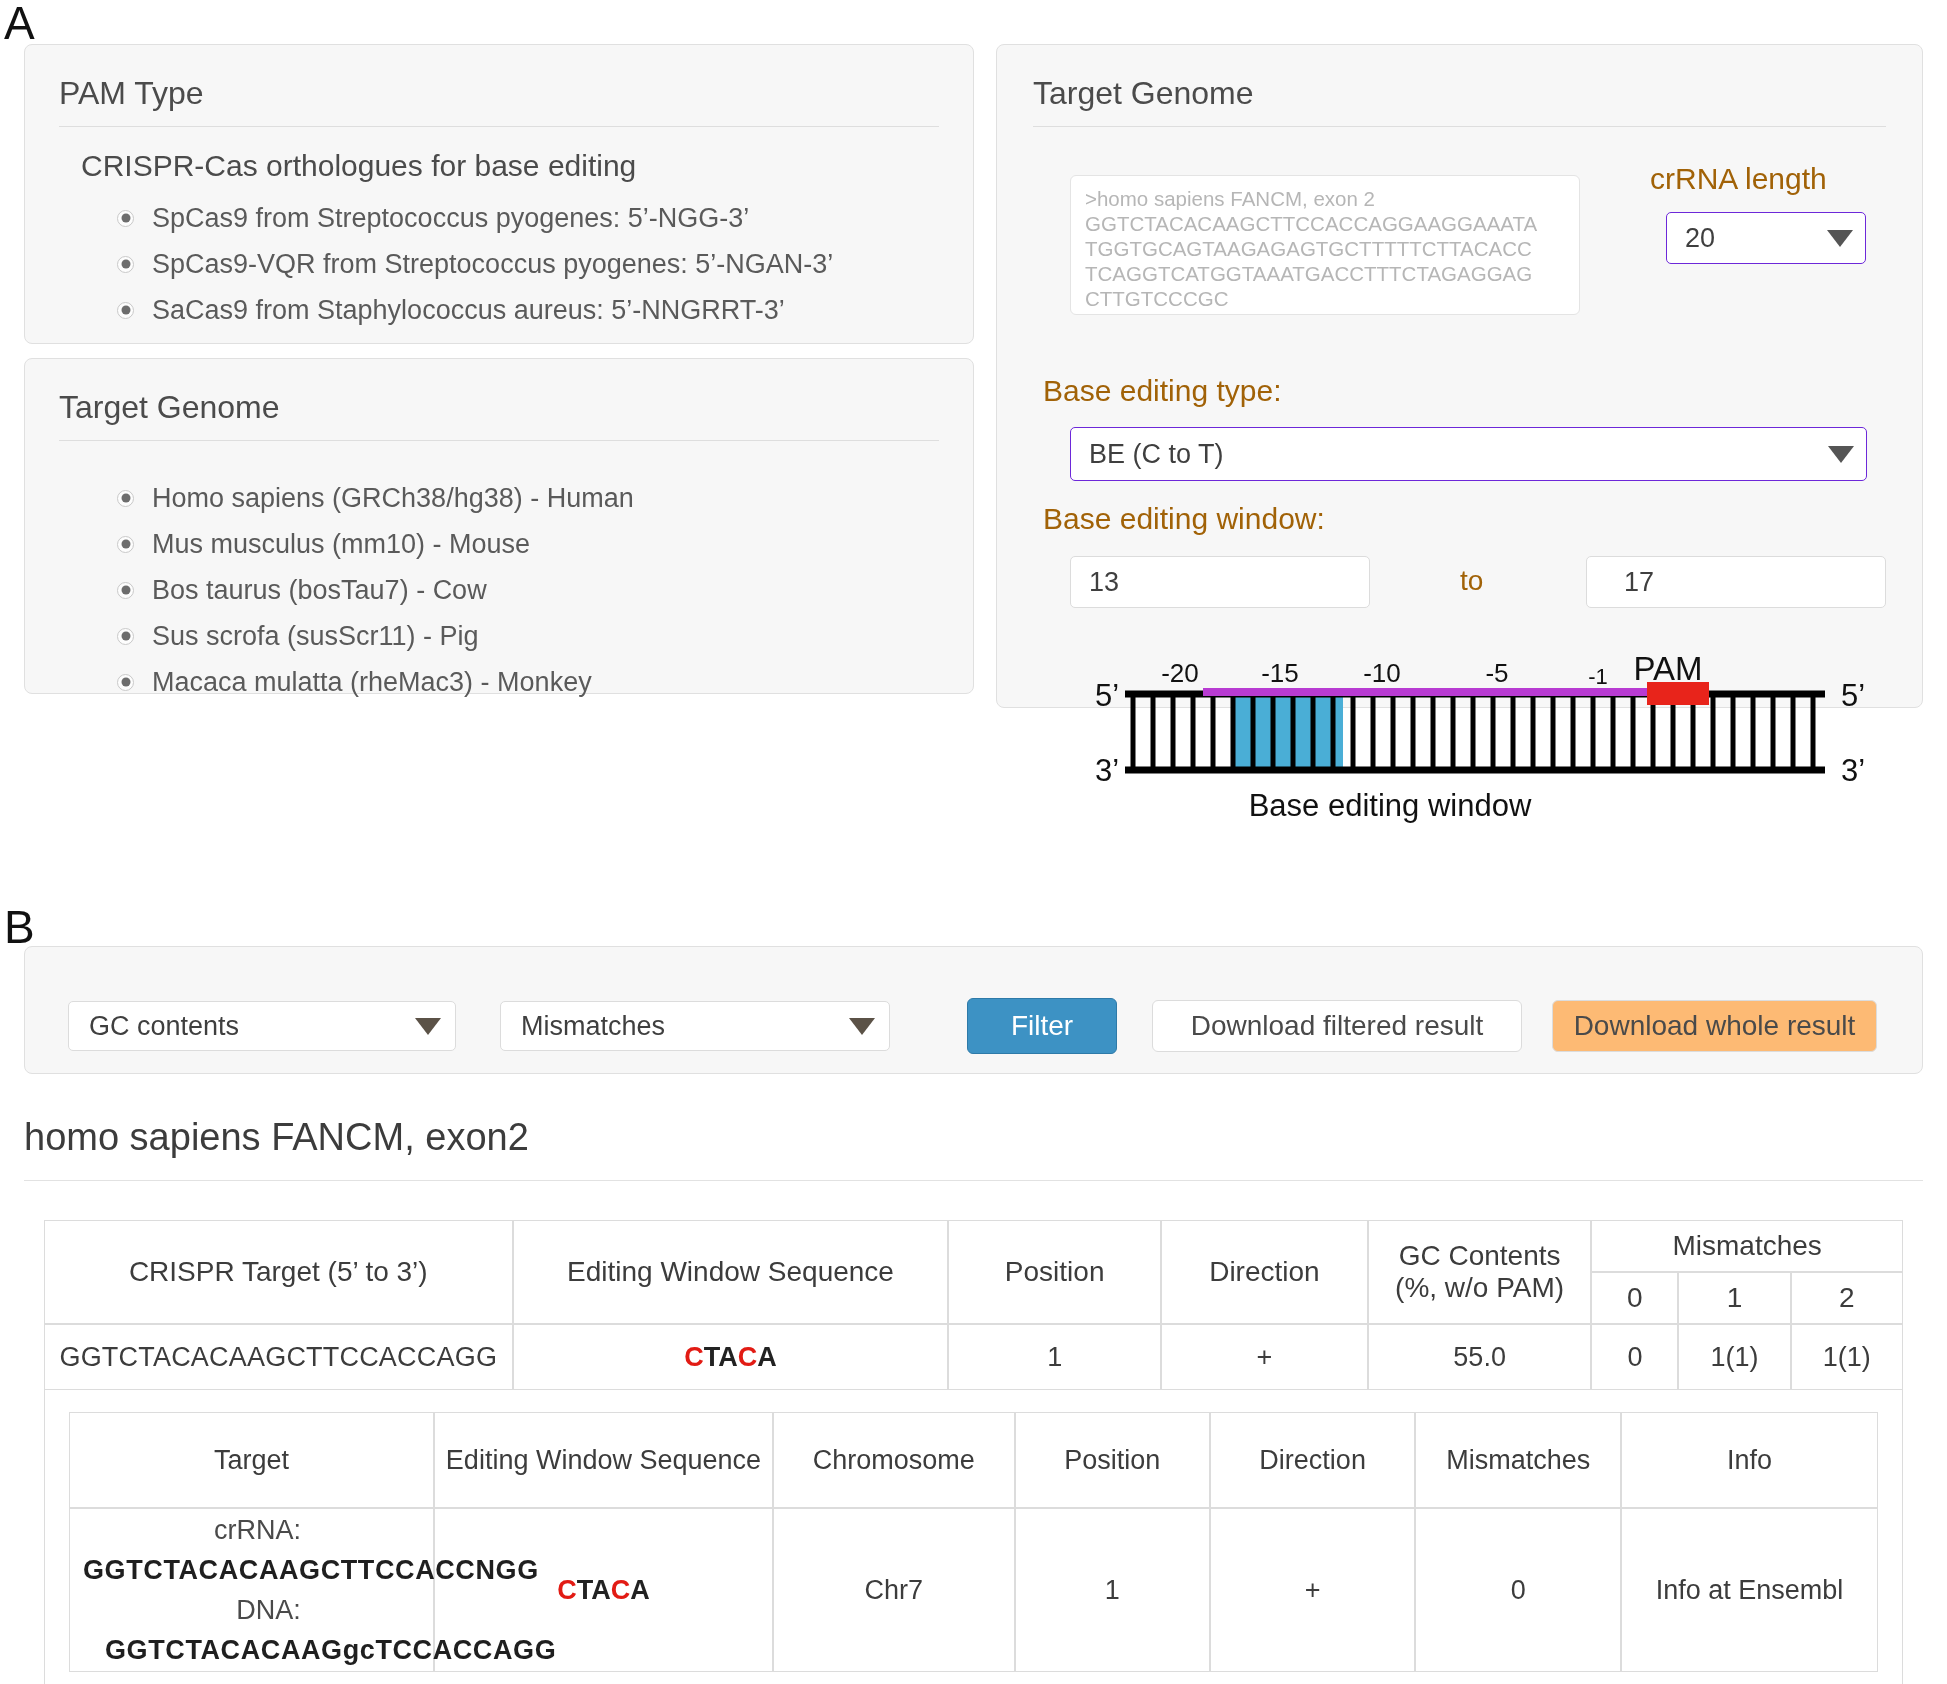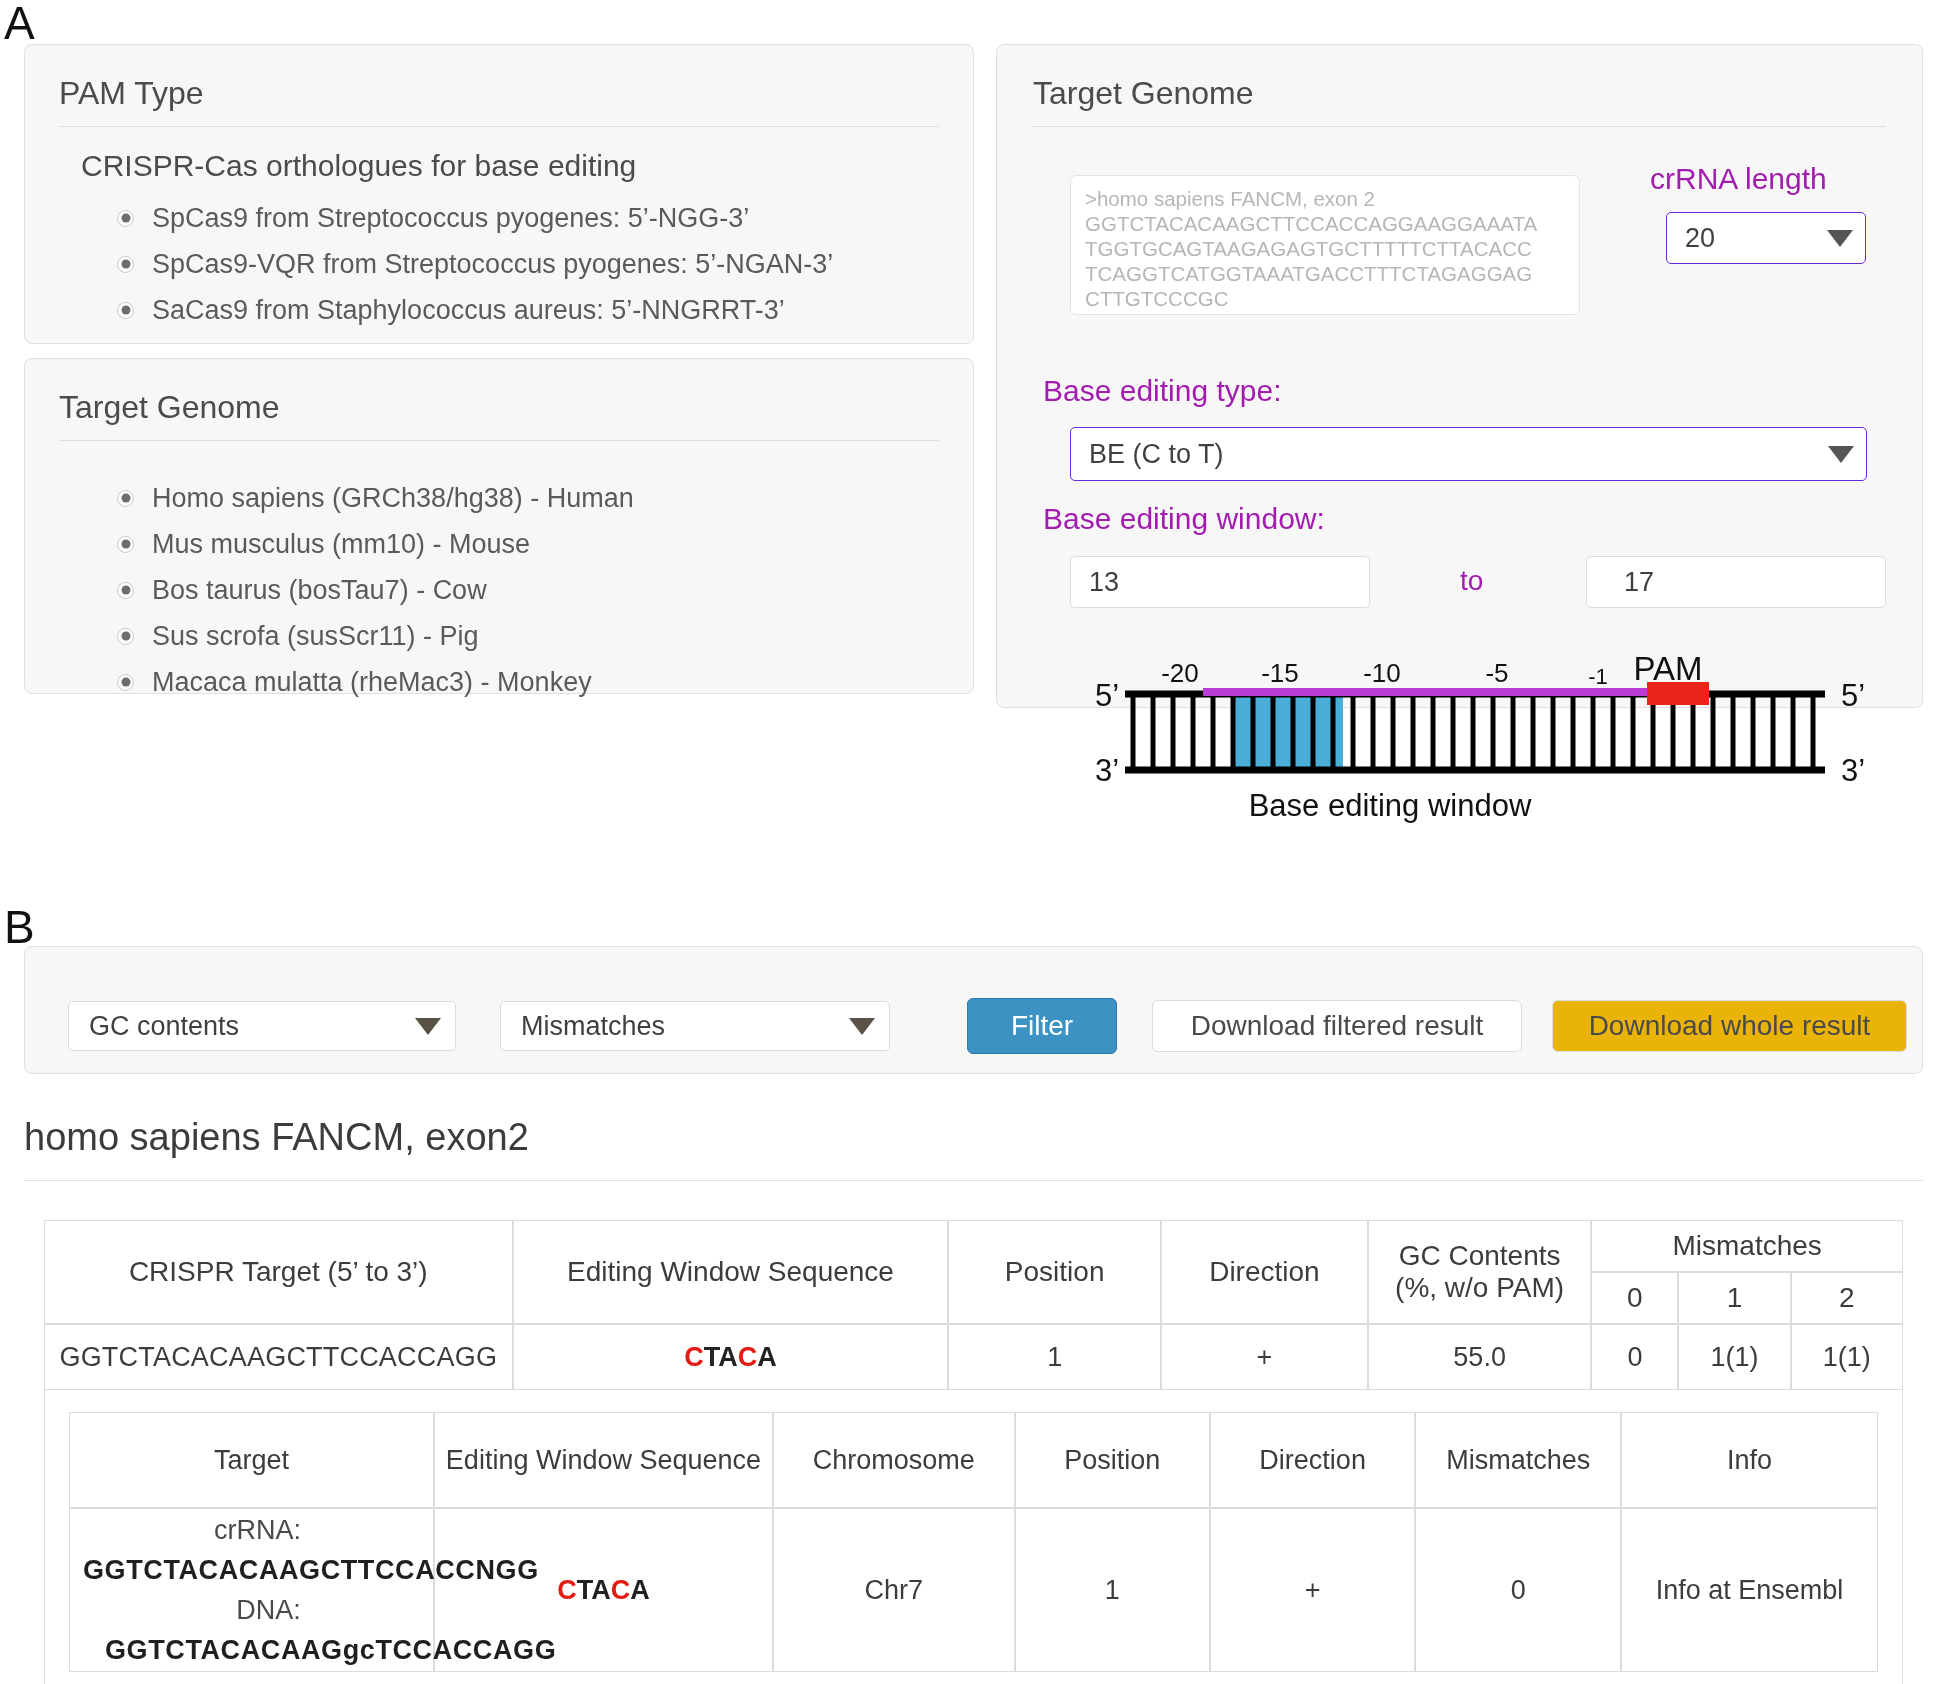--- a/index.html
+++ b/index.html
@@ -74,21 +74,21 @@
   .seq-box{
     position:absolute;left:1070px;top:175px;width:510px;height:140px;
     background:#fff;border:1px solid #e4e4e4;border-radius:6px;
     box-sizing:border-box;padding:10px 14px;
     font-size:20.5px;line-height:25px;color:#b6b6b6;
     white-space:pre;overflow:hidden;
     font-family:"Liberation Sans", sans-serif;
   }
 
   .lbl{
-    position:absolute;font-size:30px;color:#a21caf;
+    position:absolute;font-size:30px;color:#a16207;
   }
   #lbl-crrna{left:1650px;top:162px;}
   #lbl-betype{left:1043px;top:374px;}
   #lbl-bewin{left:1043px;top:502px;}
   #lbl-to{left:1460px;top:565px;font-size:28px;}
 
   .select-box{
     position:absolute;background:#fff;border:1px solid #6d28d9;
     border-radius:5px;box-sizing:border-box;
     display:flex;align-items:center;
@@ -136,22 +136,22 @@
   }
   #btn-filter{
     left:967px;top:998px;width:150px;
     background:#3d92c4;border:1px solid #2e7aa8;color:#fff;
   }
   #btn-dl-filtered{
     left:1152px;top:1000px;width:370px;
     background:#fff;border:1px solid #dcdcdc;color:#4a4a4a;height:52px;
   }
   #btn-dl-whole{
-    left:1552px;top:1000px;width:355px;
-    background:#eab308;border:1px solid #dcdcdc;color:#4a4a4a;height:52px;
+    left:1552px;top:1000px;width:325px;
+    background:#fdba74;border:1px solid #dcdcdc;color:#4a4a4a;height:52px;
   }
 
   #result-title{
     position:absolute;left:24px;top:1116px;
     font-size:38px;color:#3c3c3c;
   }
   #result-rule{
     position:absolute;left:24px;top:1180px;width:1899px;height:1px;background:#e2e2e2;
   }
 

